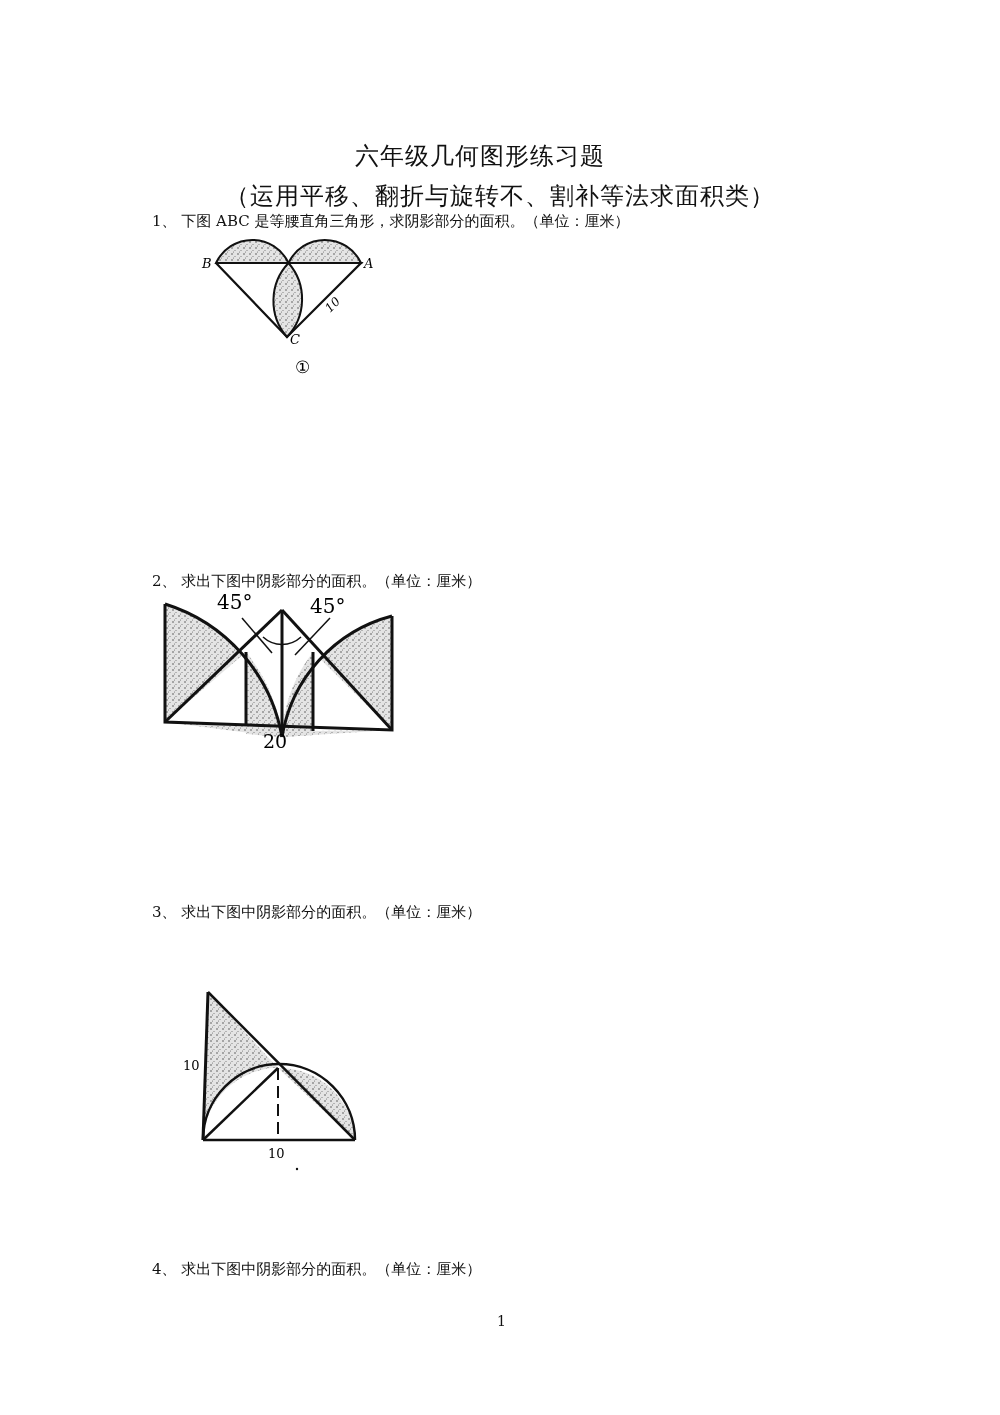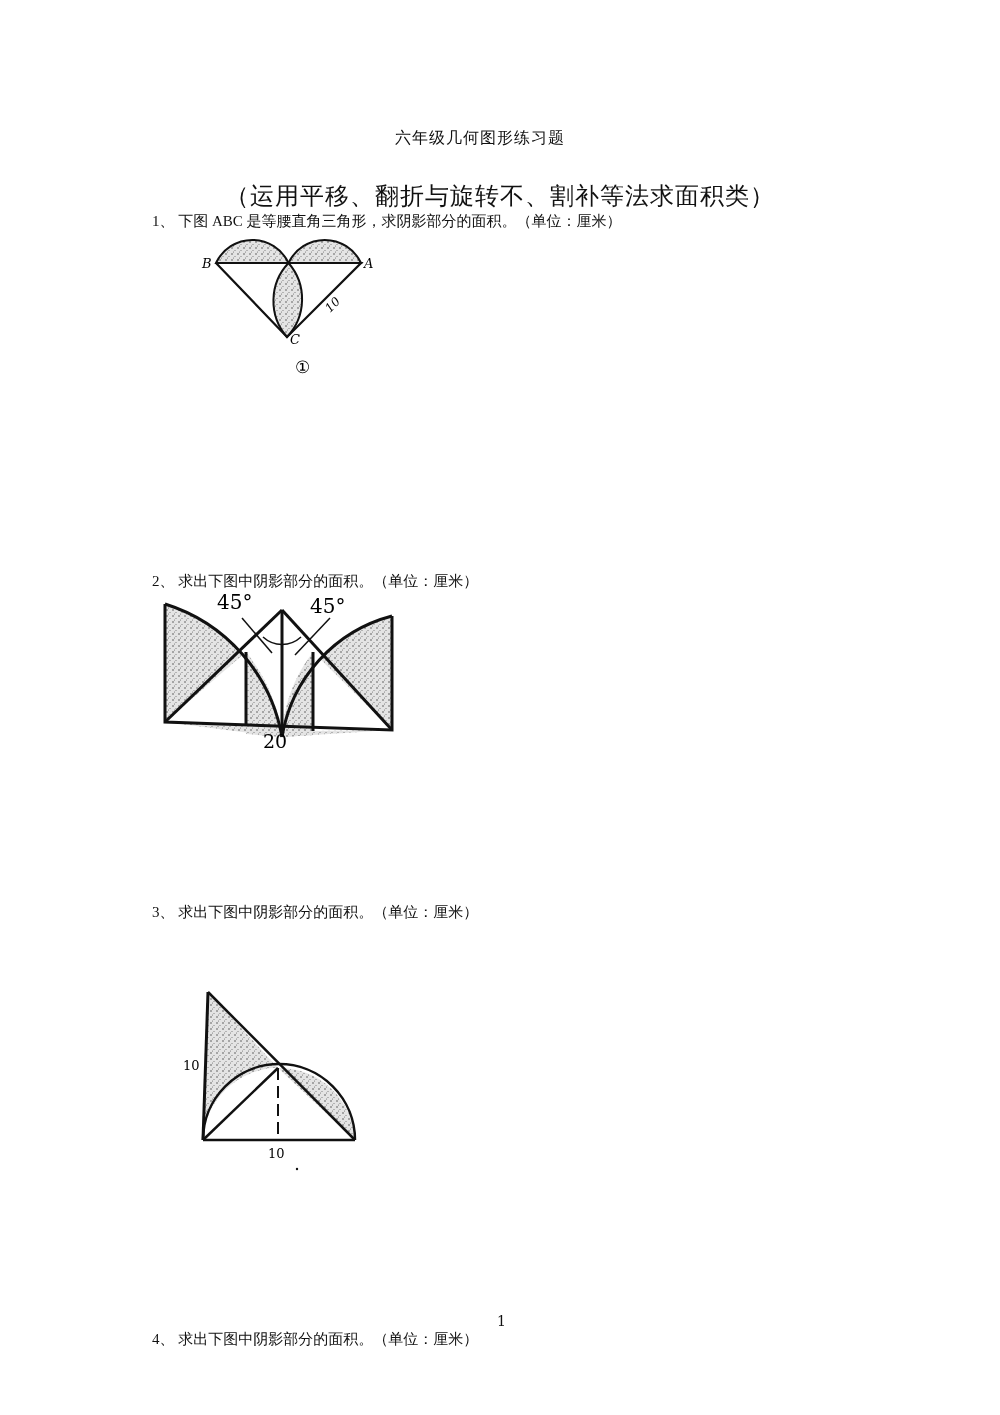--- a/index.html
+++ b/index.html
@@ -1,25 +1,25 @@
 <!DOCTYPE html>
 <html><head>
 <meta charset="utf-8">
 <style>
   html, body { margin: 0; padding: 0; background: #ffffff; }
   body { width: 1000px; height: 1415px; position: relative; overflow: hidden;
          font-family: "DejaVu Serif", "Liberation Serif", serif; color: #111; }
   .abs { position: absolute; }
-  .title { top: 128px; left: 0; width: 960px; text-align: center; font-size: 16px; letter-spacing: 1px; }
+  .title { top: 140px; left: 0; width: 960px; text-align: center; font-size: 24px; letter-spacing: 1px; }
   .subtitle { top: 180px; left: 0; width: 1000px; text-align: center; font-size: 24px; letter-spacing: 1px; }
-  .q { font-size: 15px; left: 152px; white-space: nowrap; font-family: Liberation Serif, serif; }
+  .q { font-size: 15px; left: 152px; white-space: nowrap; }
   .q1 { top: 212px; }
   .q2 { top: 572px; }
   .q3 { top: 903px; }
-  .q4 { top: 1330px; }
+  .q4 { top: 1260px; }
   .pagenum { top: 1313px; left: 497px; font-size: 14px; }
   svg.fig { position: absolute; overflow: visible; }
   .lbl { font-family: "DejaVu Serif", "Liberation Serif", serif; }
 </style>
 </head>
 <body>
 
 <svg width="0" height="0" style="position:absolute">
   <defs>
     <pattern id="dots" width="6" height="6" patternUnits="userSpaceOnUse">

